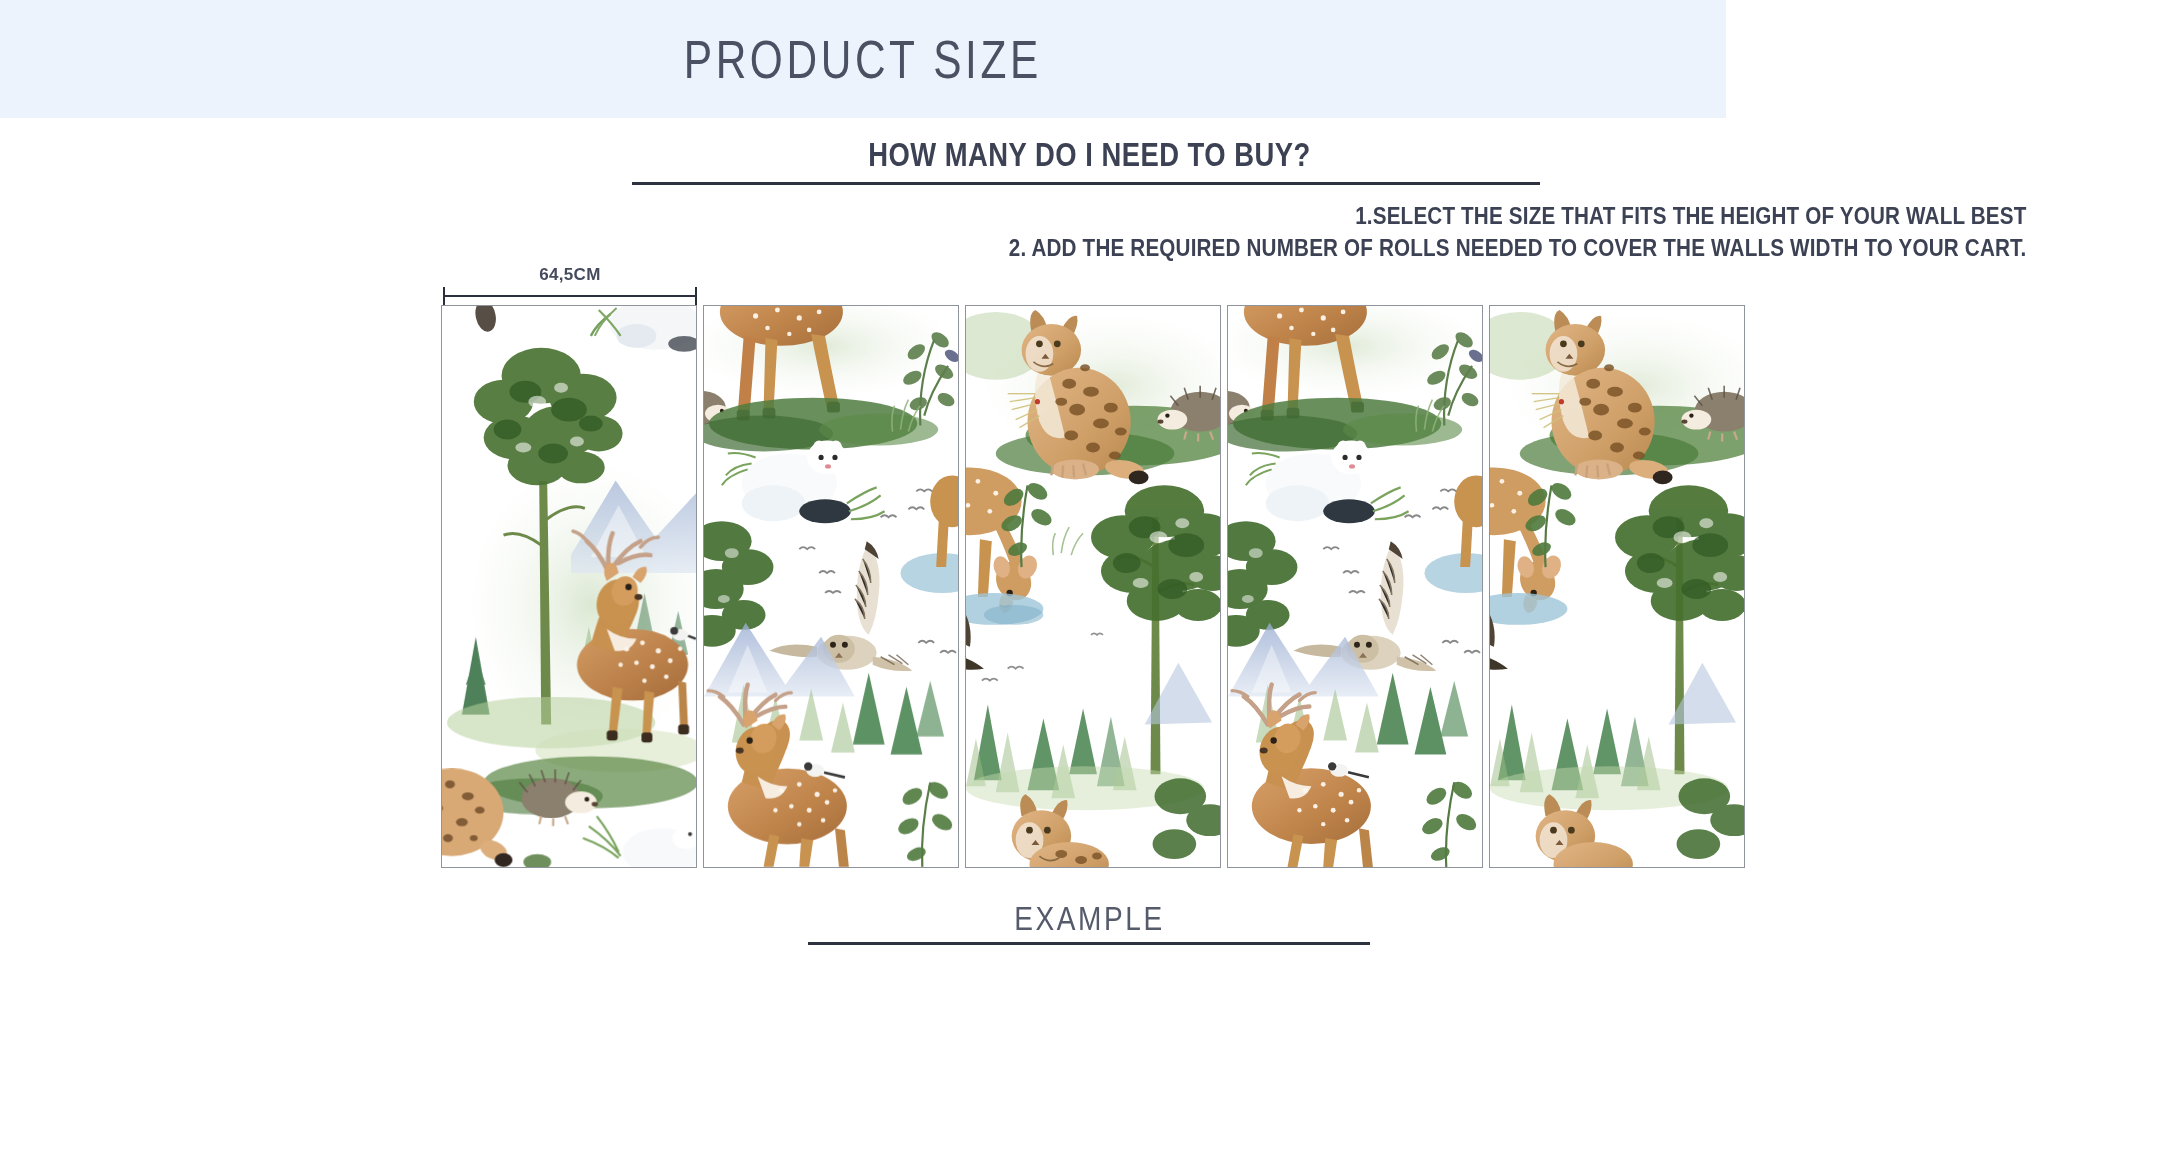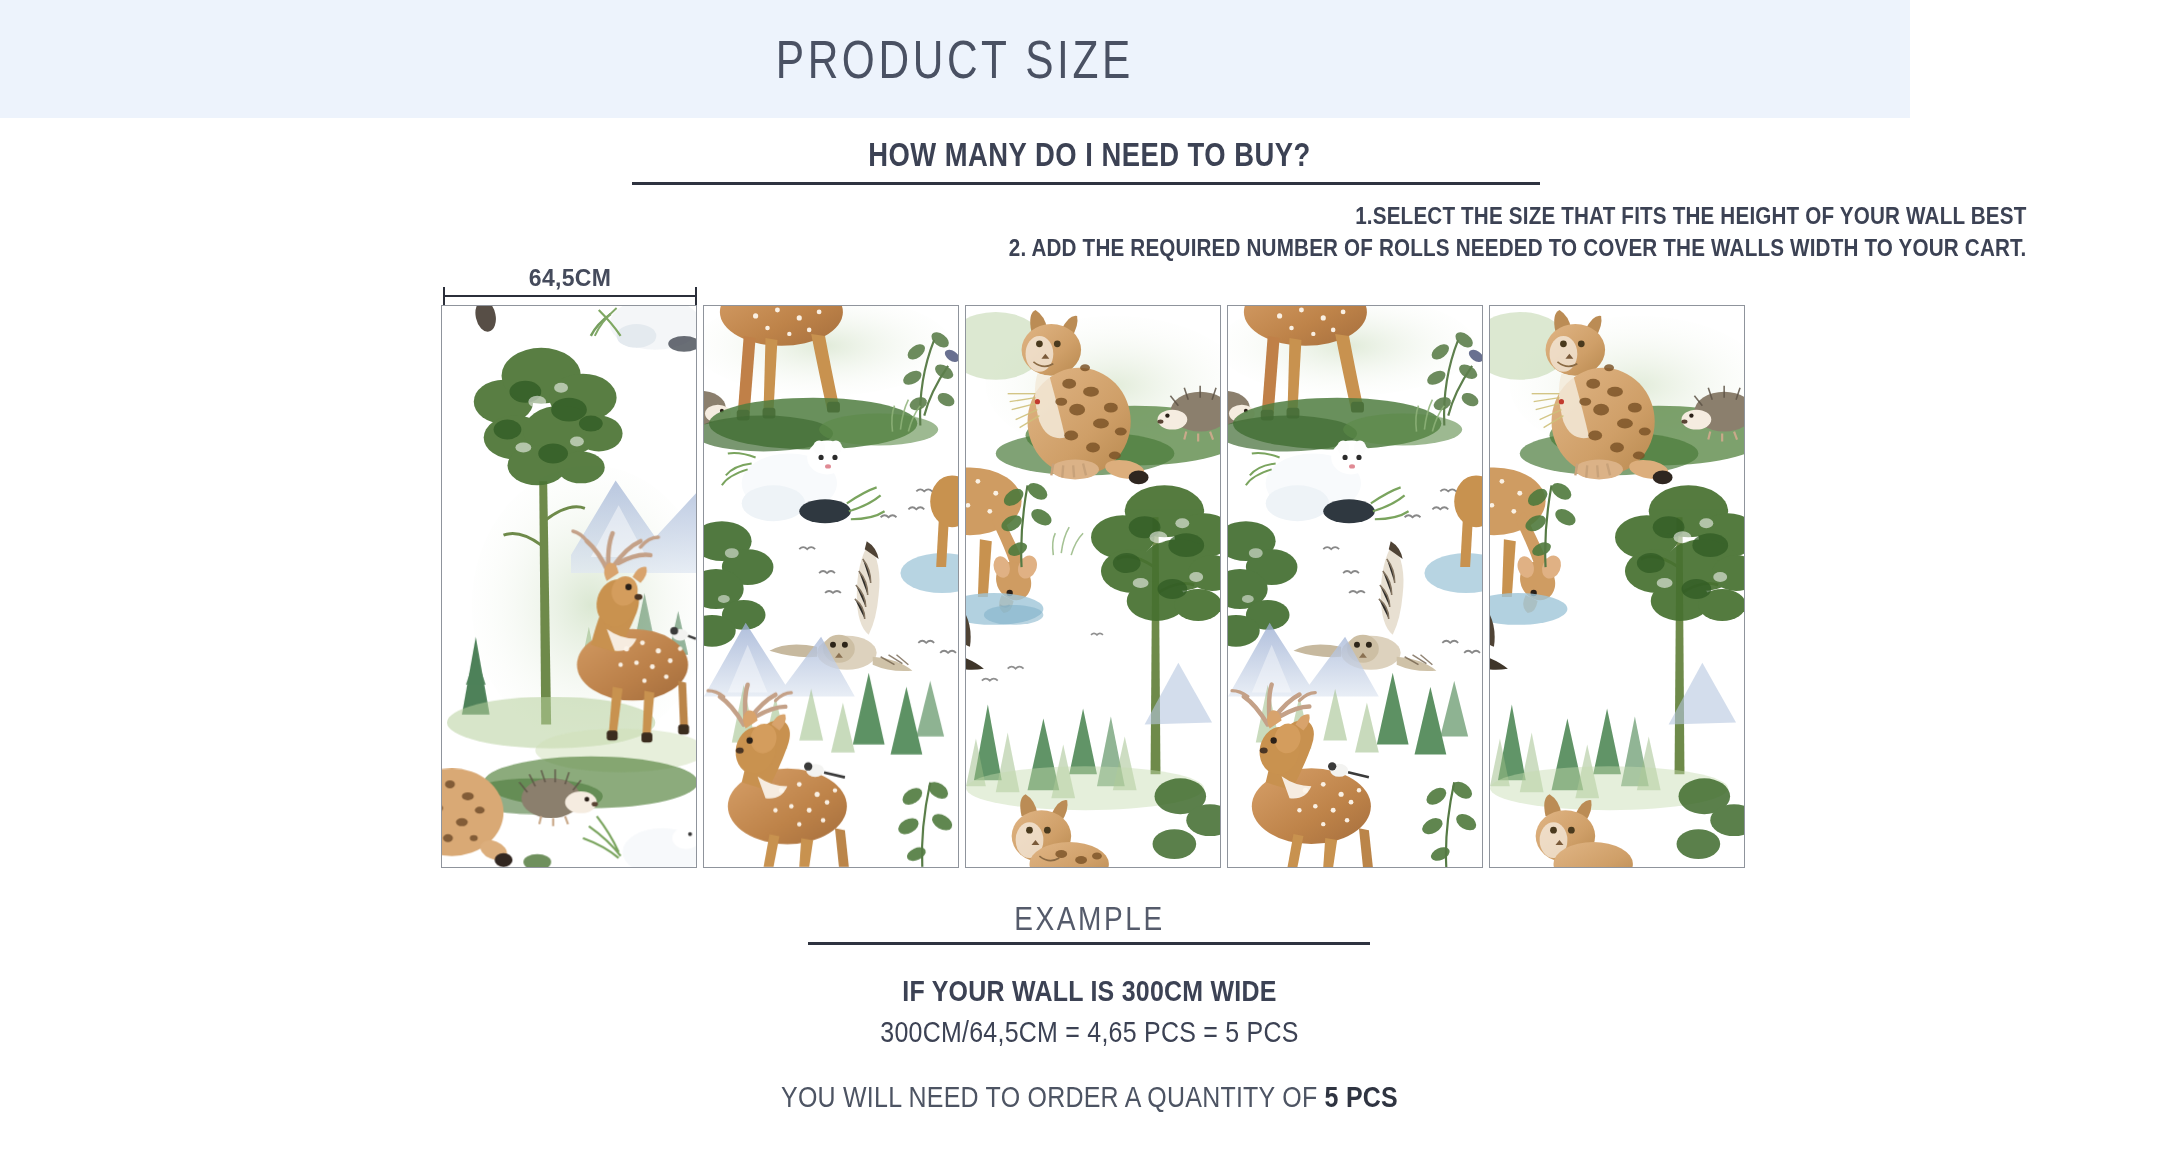--- a/index.html
+++ b/index.html
@@ -16,21 +16,21 @@
     position: relative;
     width: 2179px;
     height: 1165px;
     background: #ffffff;
   }
 
   
   .header-band {
     position: absolute;
     left: 0; top: 0;
-    width: 1910px;
+    width: 1726px;
     height: 118px;
     background: #edf3fc;
     display: flex;
     align-items: center;
     justify-content: center;
   }
   .header-title {
     font-size: 53px;
     font-weight: 300;
     letter-spacing: 4.5px;
@@ -75,21 +75,21 @@
     transform: scaleX(0.86);
     white-space: nowrap;
   }
 
   
   .dim-label {
     position: absolute;
     left: 443px; top: 265px;
     width: 254px;
     text-align: center;
-    font-size: 23px;
+    font-size: 17px;
     font-weight: 600;
     color: #454b5c;
     letter-spacing: 0.3px;
   }
   .dim-line {
     position: absolute;
     left: 443px; top: 295px;
     width: 254px;
     height: 2px;
     background: #2b2f3a;
@@ -1042,19 +1042,14 @@
             <ellipse cx="246" cy="516" rx="24" ry="16"></ellipse>
           <ellipse cx="210" cy="540" rx="22" ry="15"></ellipse>
         </g>
       </svg>
     </div>
 
   </div>
 
   <div class="example-title">EXAMPLE</div>
   <div class="rule-example"></div>
-  <div class="example-body">
-    <div class="ex-line1">IF YOUR WALL IS 300CM WIDE</div>
-    <div class="ex-line2">300CM/64,5CM = 4,65 PCS = 5 PCS</div>
-    <div class="ex-line3"><span>YOU WILL NEED TO ORDER A QUANTITY OF </span><b>5 PCS</b></div>
-  </div>
 
 </div>
 
 </body></html>

